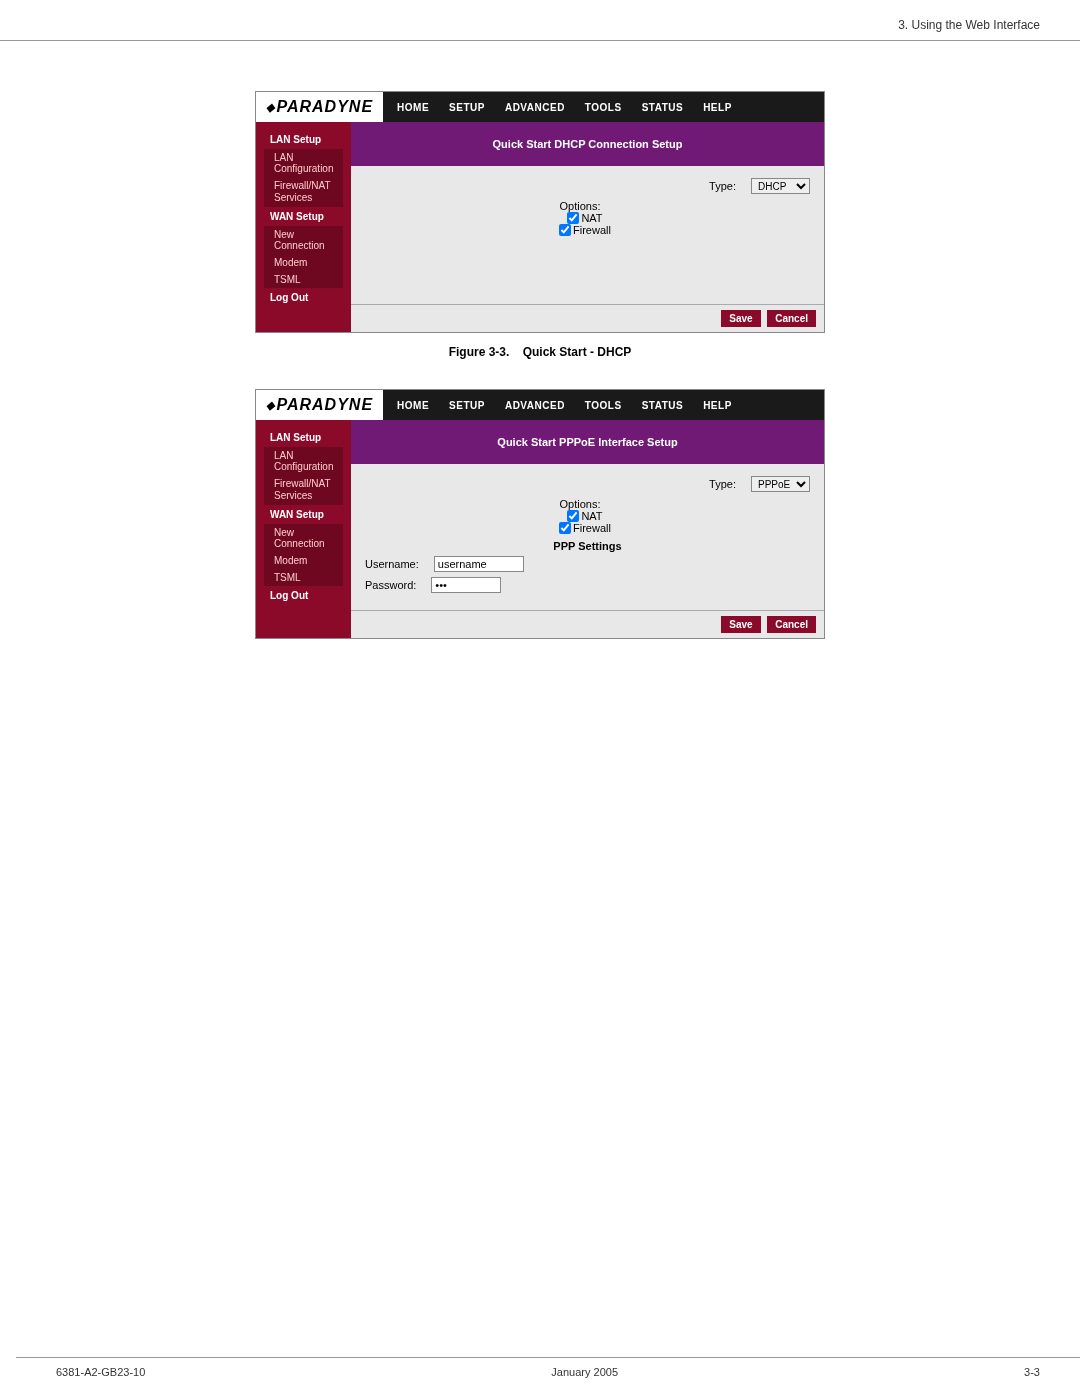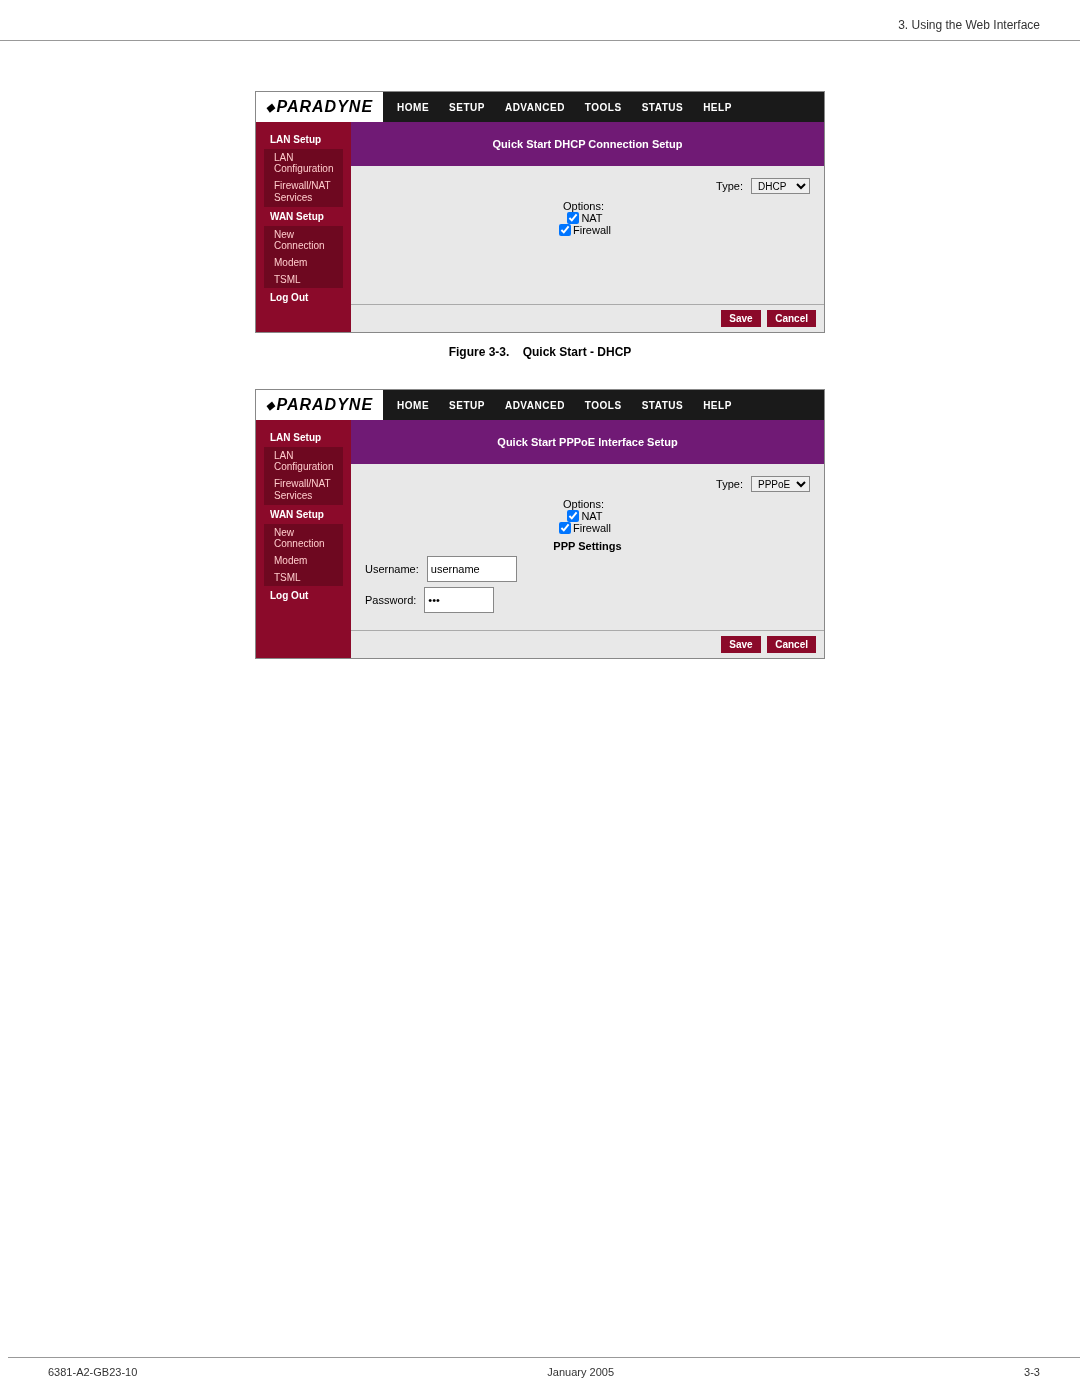--- a/index.html
+++ b/index.html
@@ -153,29 +153,29 @@
 
     
     .form-row {
       display: flex;
       align-items: center;
       margin-bottom: 5px;
       font-size: 11px;
     }
 
     .form-label {
-      margin-right: 8px;
+      margin-right: 15px;
       font-size: 11px;
     }
 
     .form-input {
       border: 1px solid #888;
       padding: 1px 3px;
       font-size: 11px;
-      height: 26px;
+      height: 16px;
     }
 
     .type-select {
       font-size: 10px;
       height: 16px;
       border: 1px solid #888;
       padding: 0 2px;
     }
 
     .type-row {
@@ -207,21 +207,21 @@
       font-weight: bold;
       text-align: center;
       margin-bottom: 30px;
       margin-top: 6px;
     }
 
     
     .page-footer {
       position: absolute;
       bottom: 20px;
-      left: 8px;
+      left: 16px;
       right: 0;
       display: flex;
       justify-content: space-between;
       padding: 0 40px;
       font-size: 11px;
       color: #333;
       border-top: 1px solid #999;
       padding-top: 8px;
     }
 

